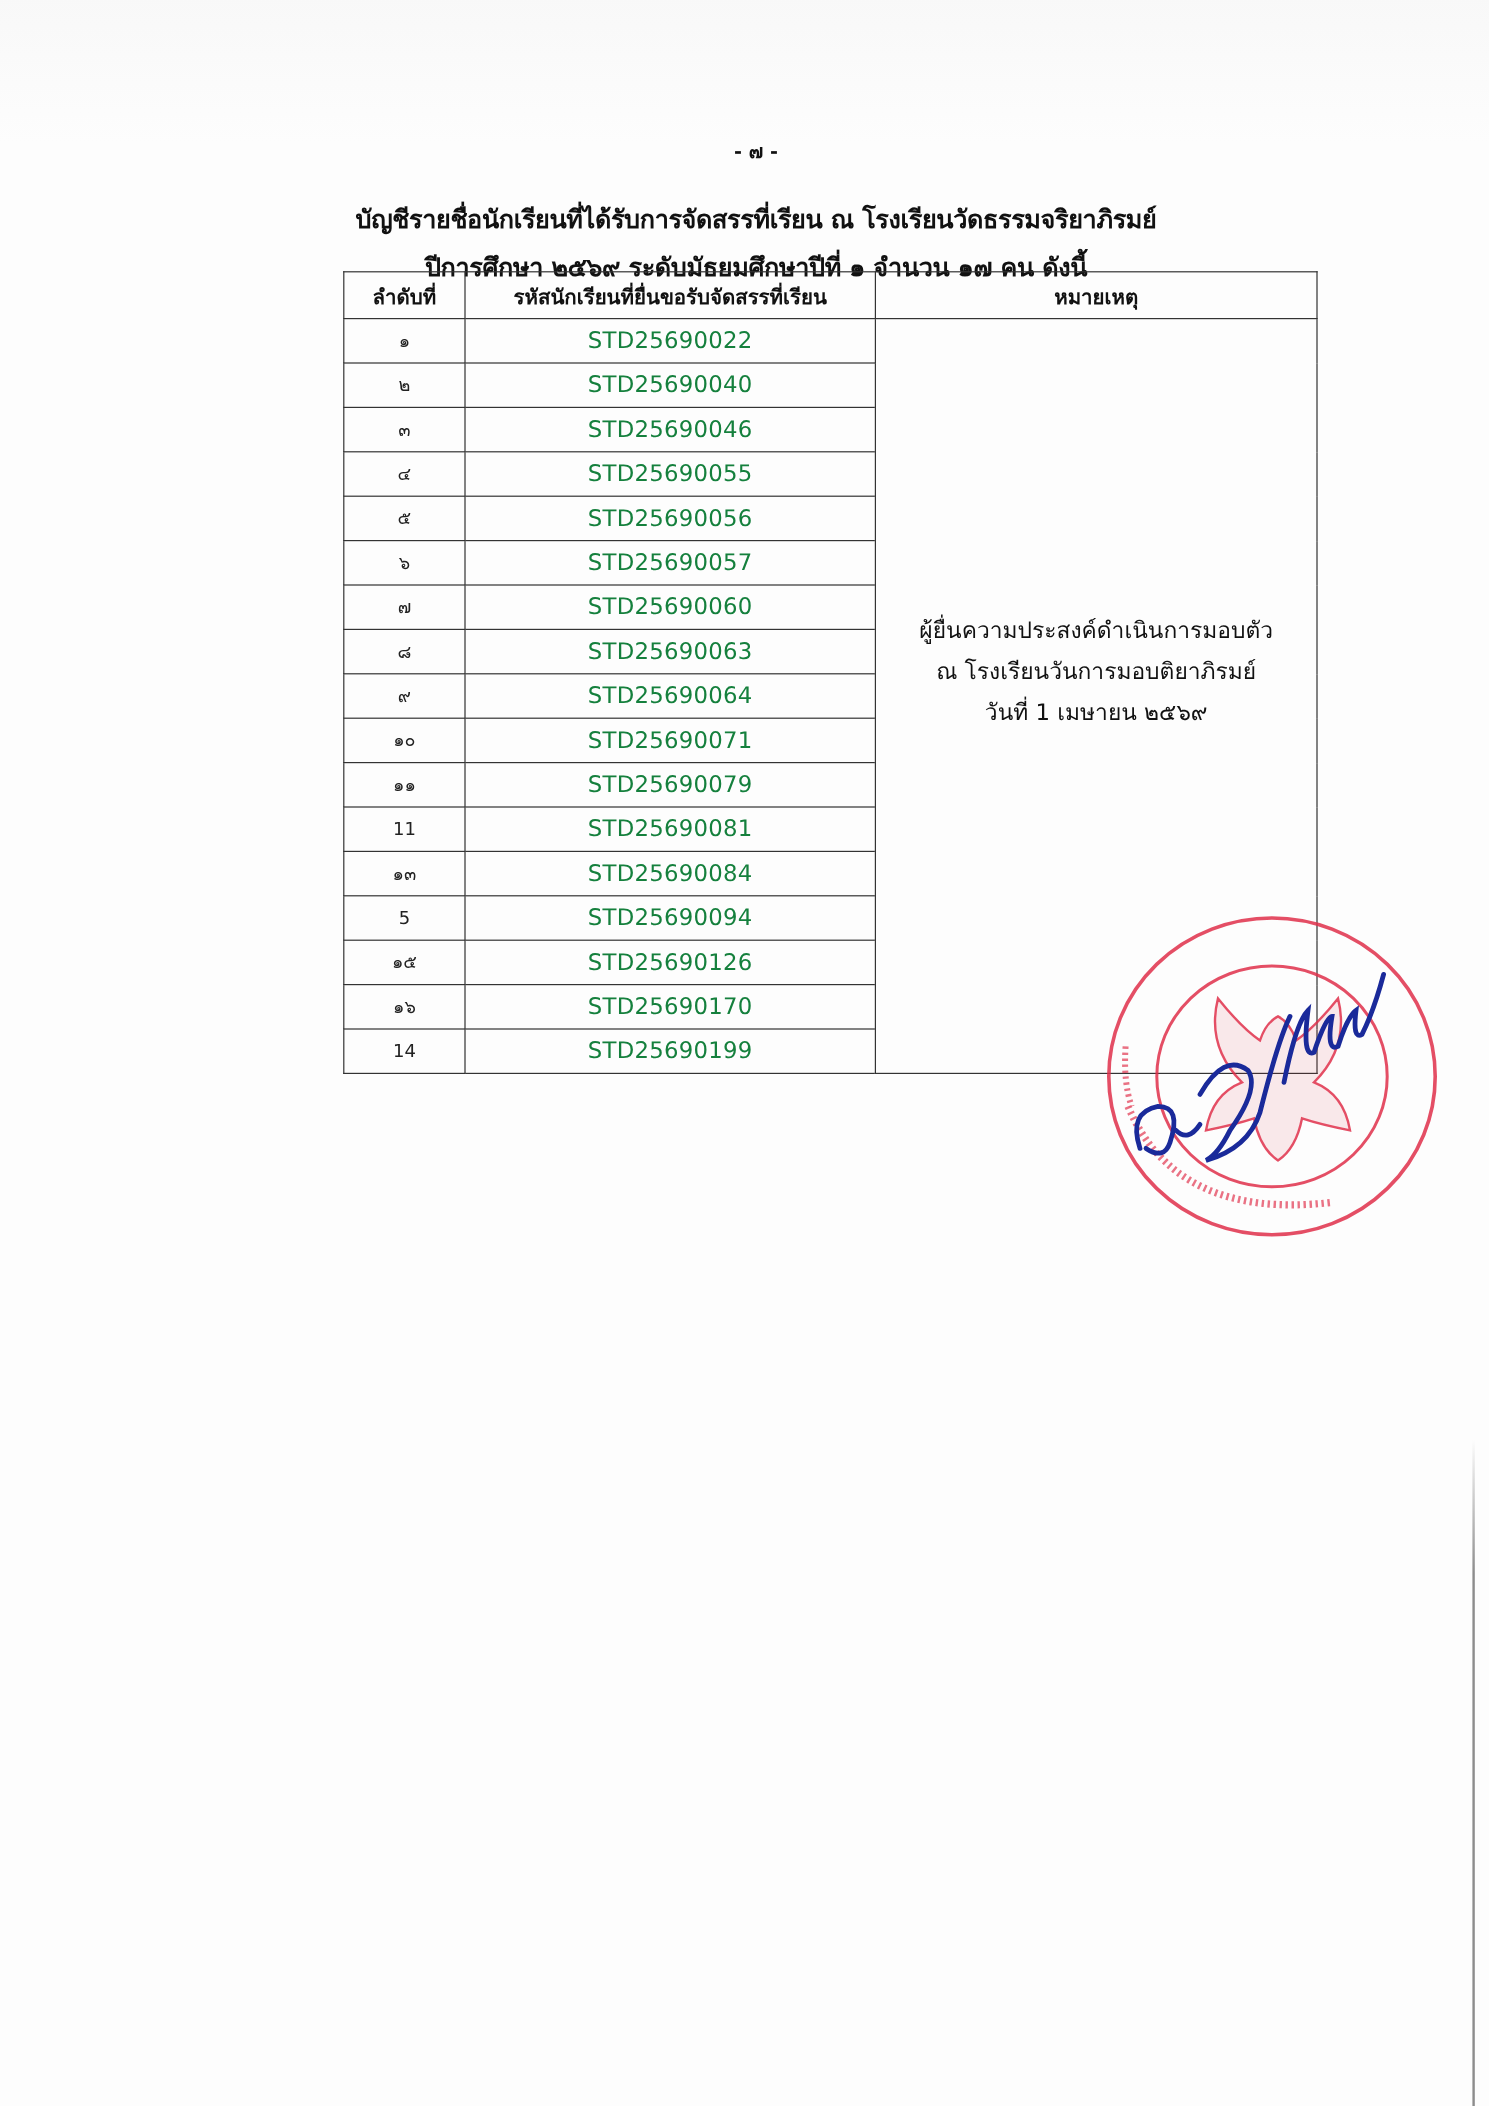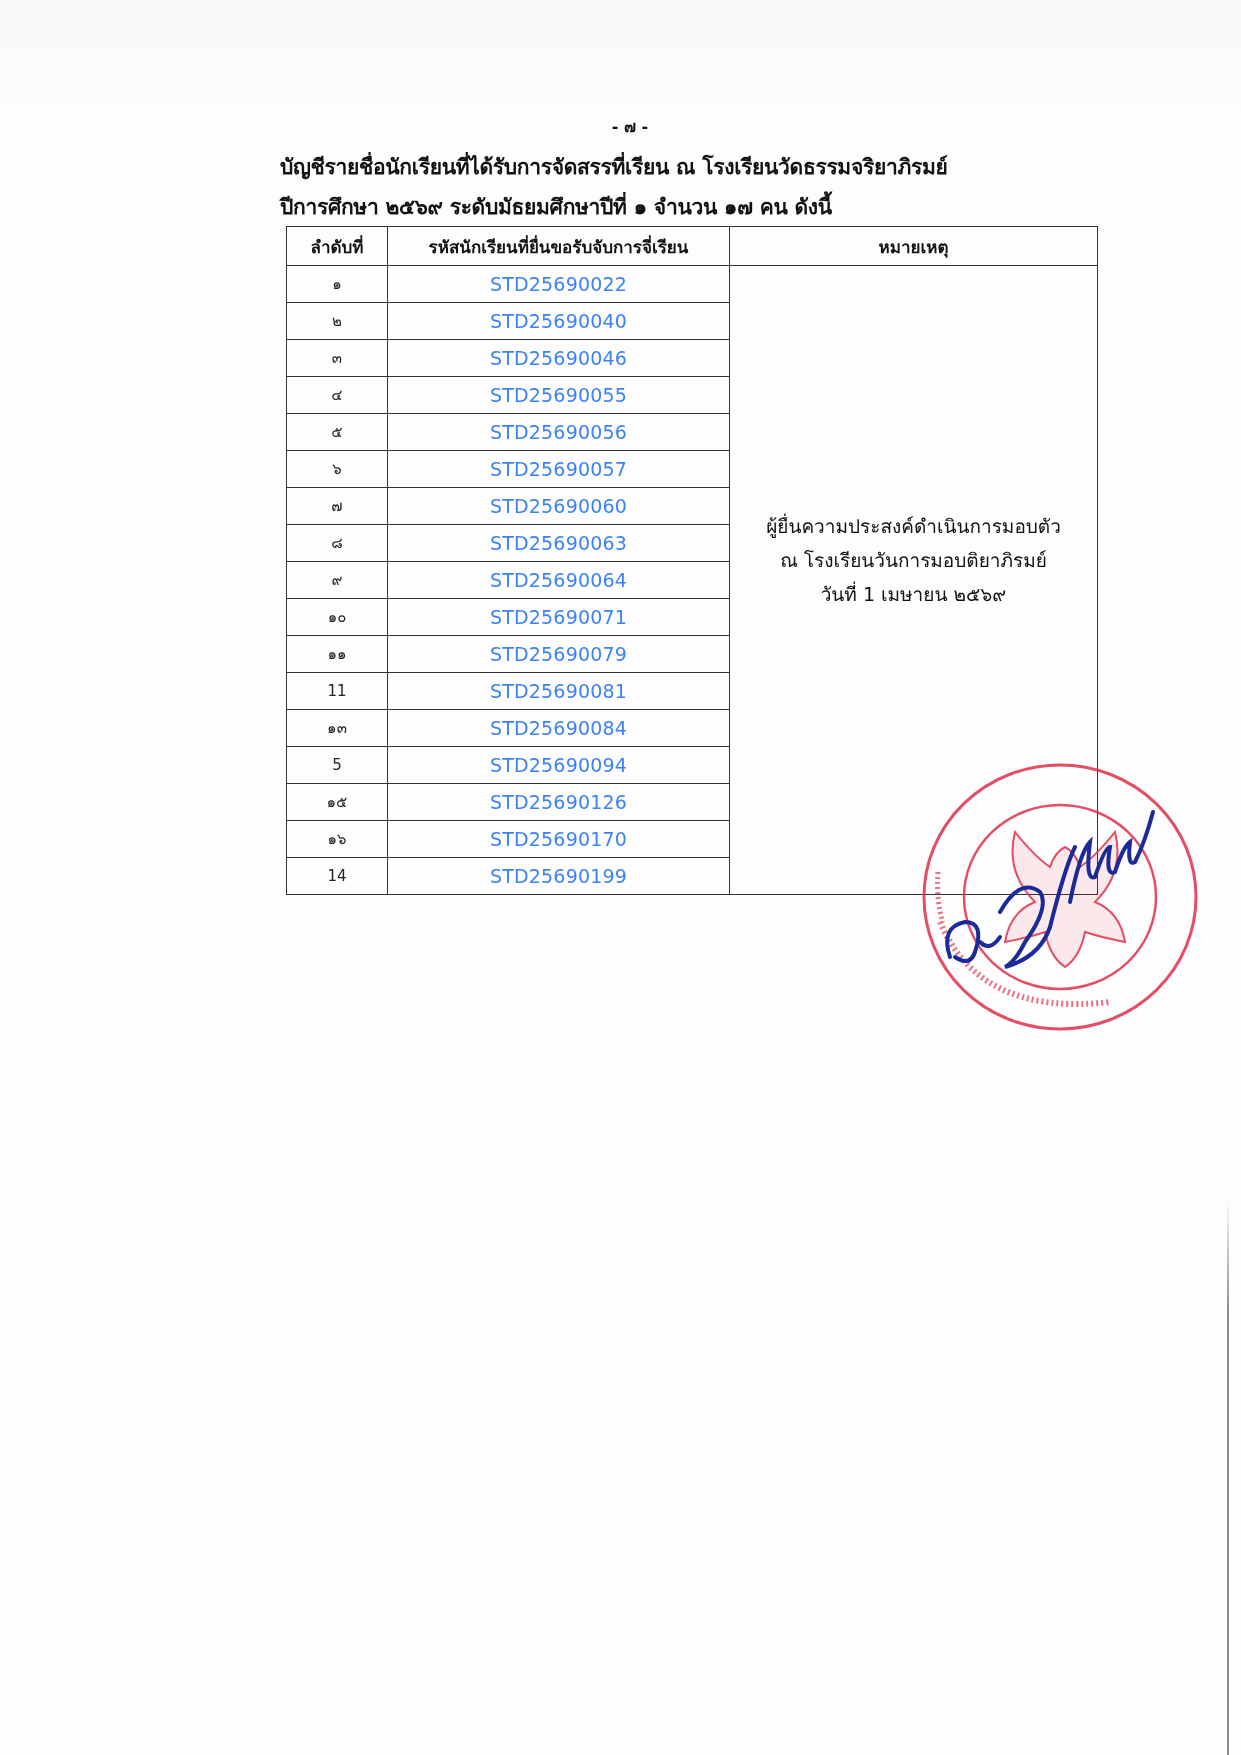--- a/index.html
+++ b/index.html
@@ -12,40 +12,40 @@
   .bleed {
     position: absolute; left: 0; top: 0; width: 1241px; height: 120px;
     background: linear-gradient(180deg, #f6f6f6 0%, #fbfbfb 70%, #fdfdfd 100%);
     opacity: 0.7;
   }
   .page-num {
     position: absolute; left: 580px; width: 100px; top: 114px;
     text-align: center; font-size: 16px; font-weight: bold;
   }
   .title {
-    position: absolute; left: 280px; width: 700px; text-align: left;
-    font-size: 21px; font-weight: bold; white-space: nowrap; letter-spacing: -0.3px;
+    position: absolute; left: 280px; width: 700px; text-align: center;
+    font-size: 21px; font-weight: bold; white-space: nowrap; letter-spacing: -0.3px; margin-top: 16px;
   }
   .title.l1 { top: 150px; }
   .title.l2 { top: 190px; }
 
   .doc-table {
     position: absolute; left: 286px; top: 226px;
     border-collapse: collapse; table-layout: fixed;
   }
   .doc-table th, .doc-table td {
     border: 1.5px solid #333; padding: 0; text-align: center; vertical-align: middle; margin-left: 26px;
   }
   .doc-table th { height: 38px; font-size: 17px; font-weight: bold; }
   .doc-table td { height: 36px; }
   .col-seq { width: 101px; }
   .col-id { width: 342px; }
   .col-rem { width: 368px; }
   .seq { font-size: 15px; color: #222; }
-  .sid { font-family: "DejaVu Sans", sans-serif; font-size: 19px; color: #3b82f6; letter-spacing: 0.2px; }
+  .sid { font-family: "DejaVu Sans", sans-serif; font-size: 19px; color: #15803d; letter-spacing: 0.2px; }
   .remark {
     font-size: 19px; font-weight: normal; line-height: 34px; padding-bottom: 40px !important;
   }
   .remark div { white-space: nowrap; }
 
   .stamp {
     position: absolute; left: 920px; top: 762px; width: 278px; height: 270px;
     pointer-events: none;
   }
   .margin-line {
@@ -64,21 +64,21 @@
 
 <table class="doc-table">
   <colgroup>
     <col class="col-seq">
       <col class="col-id">
       <col class="col-rem">
   </colgroup>
   <thead>
     <tr>
       <th>ลำดับที่</th>
-      <th>รหัสนักเรียนที่ยื่นขอรับจับการจี่เรียน</th>
+      <th>รหัสนักเรียนที่ยื่นขอรับจัดสรรที่เรียน</th>
       <th>หมายเหตุ</th>
     </tr>
   </thead>
   <tbody>
     <tr>
       <td class="seq">๑</td>
       <td class="sid">STD25690022</td>
       <td class="remark" rowspan="17">
         <div>ผู้ยื่นความประสงค์ดำเนินการมอบตัว</div>
         <div>ณ โรงเรียนวันการมอบติยาภิรมย์</div>

